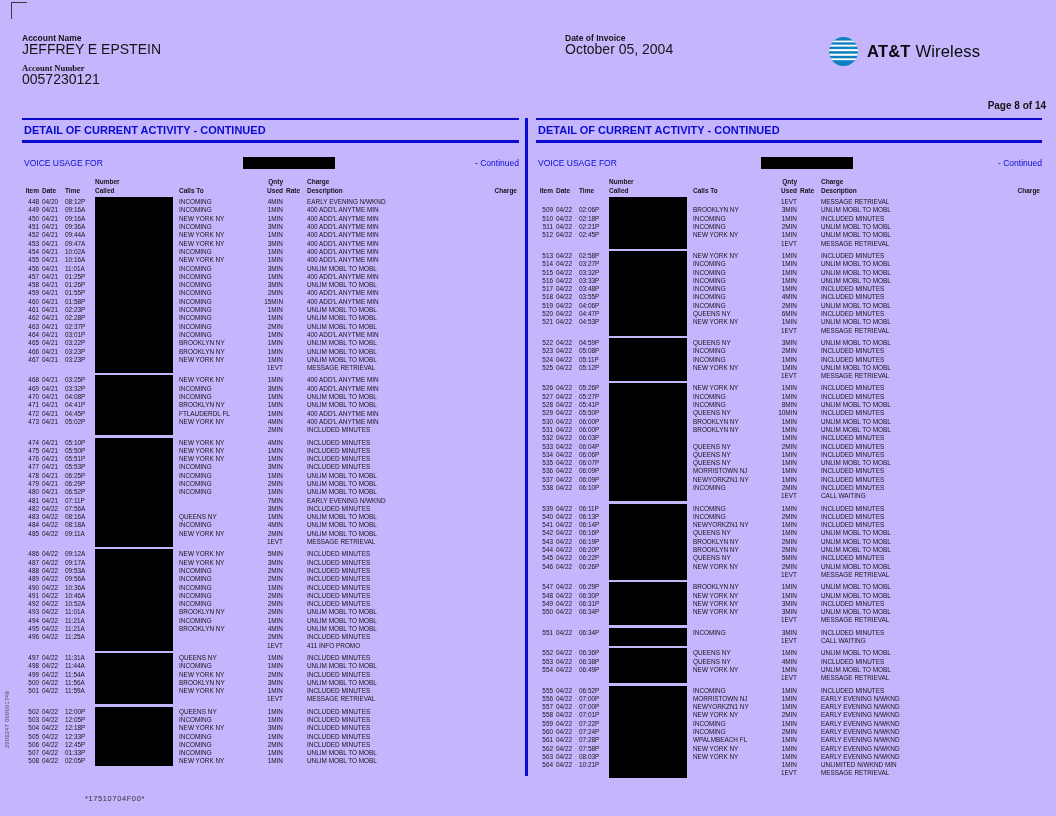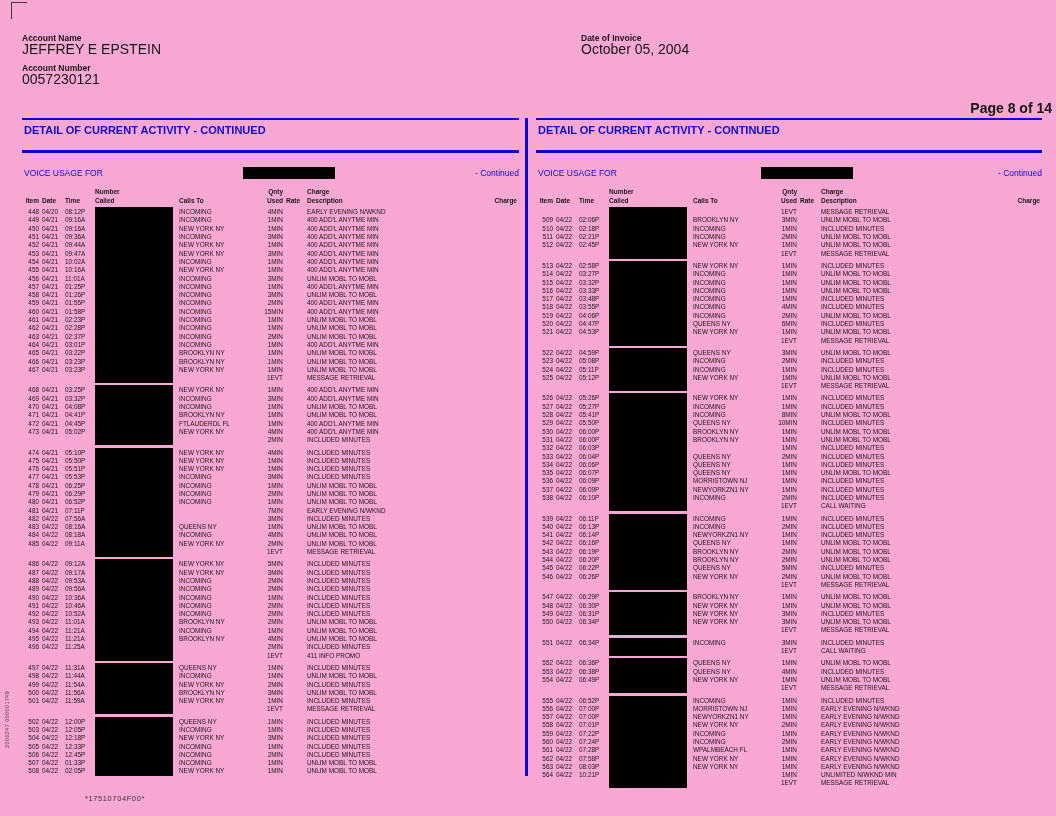--- a/index.html
+++ b/index.html
@@ -1,42 +1,42 @@
 <!DOCTYPE html>
 <html><head>
 <meta charset="utf-8">
 <style>
   * { box-sizing: border-box; margin: 0; padding: 0; }
   body { background:#e8e8e8; font-family:"Liberation Sans", sans-serif; }
-  .page { position:relative; width:1056px; height:816px; background:#f9a8d4; color:#151515; overflow:hidden; }
+  .page { position:relative; width:1056px; height:816px; background:#c4b5fd; color:#151515; overflow:hidden; }
 
   .crop-mark { position:absolute; left:11px; top:2px; width:16px; height:17px;
                border-left:1.5px solid #3a3a3a; border-top:1.5px solid #3a3a3a; }
 
   .label { font-weight:bold; font-size:8.5px; line-height:10.5px; }
   .value { font-size:14px; line-height:10.5px; }
   .hdr-left { position:absolute; left:22px; top:33px; }
-  .acct-gap { margin-top:9px; }
-  .hdr-mid { position:absolute; left:565px; top:33px;margin-left:16px; }
+  .acct-gap { margin-top:9px;font-family:Liberation Serif, serif; }
+  .hdr-mid { position:absolute; left:565px; top:33px; }
 
   .logo { position:absolute; left:828px; top:36px; display:flex; align-items:center; gap:8px; }
   .brand { font-size:16.5px; letter-spacing:0.2px; color:#0a0a0a; }
   .brand .att { font-weight:bold; }
   .brand .wireless { font-weight:normal; }
 
-  .page-num { position:absolute; right:4px; top:100px; font-weight:bold; font-size:14px; }
+  .page-num { position:absolute; right:10px; top:100px; font-weight:bold; font-size:10px; }
 
   .columns { position:absolute; left:22px; top:118px; width:1024px; height:658px; display:flex; }
   .col-left  { width:497px; }
   .col-right { width:506px; }
   .divider { width:3px; background:#0b0bd0; margin:0 8px 0 6px; }
 
   .section-title { border-top:2px solid #0b0bd0; border-bottom:3px solid #0b0bd0;
                    color:#0b0bd0; font-weight:bold; font-size:11px; line-height:12px;
-                   padding:4px 0 14px 2px; }
+                   padding:4px 0 4px 2px; }
 
   .usage-line { margin-top:13px; display:flex; align-items:center; color:#0b0bd0;
                 font-size:8.5px; height:13px; padding-left:2px;justify-content:space-between; }
   .usage-redact { display:inline-block; width:92px; height:12px; background:#000; margin:0 4px; }
 
   .thead { margin-top:9px; font-weight:bold; }
   .row { display:flex; height:8.3px; line-height:8.3px; font-size:6.4px; white-space:nowrap; }
   .thead .row { height:8.6px; line-height:8.6px; font-size:6.5px; }
   .row-gap { height:4px; }
 
@@ -74,20 +74,41 @@
     <div class="value">JEFFREY E EPSTEIN</div>
     <div class="label acct-gap">Account Number</div>
     <div class="value">0057230121</div>
   </div>
 
   <div class="hdr-mid">
     <div class="label">Date of Invoice</div>
     <div class="value">October 05, 2004</div>
   </div>
 
+  <div class="logo">
+    <svg width="31" height="31" viewBox="0 0 31 31">
+      <defs>
+          <clipPath id="cg">
+            <circle cx="15.5" cy="15.5" r="14.5"></circle>
+          </clipPath>
+        </defs>
+      <circle cx="15.5" cy="15.5" r="14.5" fill="#0e7fc0"></circle>
+      <g clip-path="url(#cg)" fill="#ffffff">
+        <rect x="0" y="4.6" width="31" height="1.7"></rect>
+        <rect x="0" y="8.7" width="31" height="1.9"></rect>
+        <rect x="0" y="13.1" width="31" height="2.1"></rect>
+        <rect x="0" y="17.7" width="31" height="2.1"></rect>
+        <rect x="0" y="22.3" width="31" height="1.9"></rect>
+      </g>
+    </svg>
+    <div class="brand">
+      <span class="att">AT&amp;T</span>
+      <span class="wireless">Wireless</span>
+    </div>
+  </div>
 
   <div class="page-num">Page 8 of 14</div>
 
   <div class="columns">
 
     <section class="col-left">
       <div class="section-title">DETAIL OF CURRENT ACTIVITY - CONTINUED</div>
       <div class="usage-line">
         <span>VOICE USAGE FOR</span>
         <span class="usage-redact"></span>

